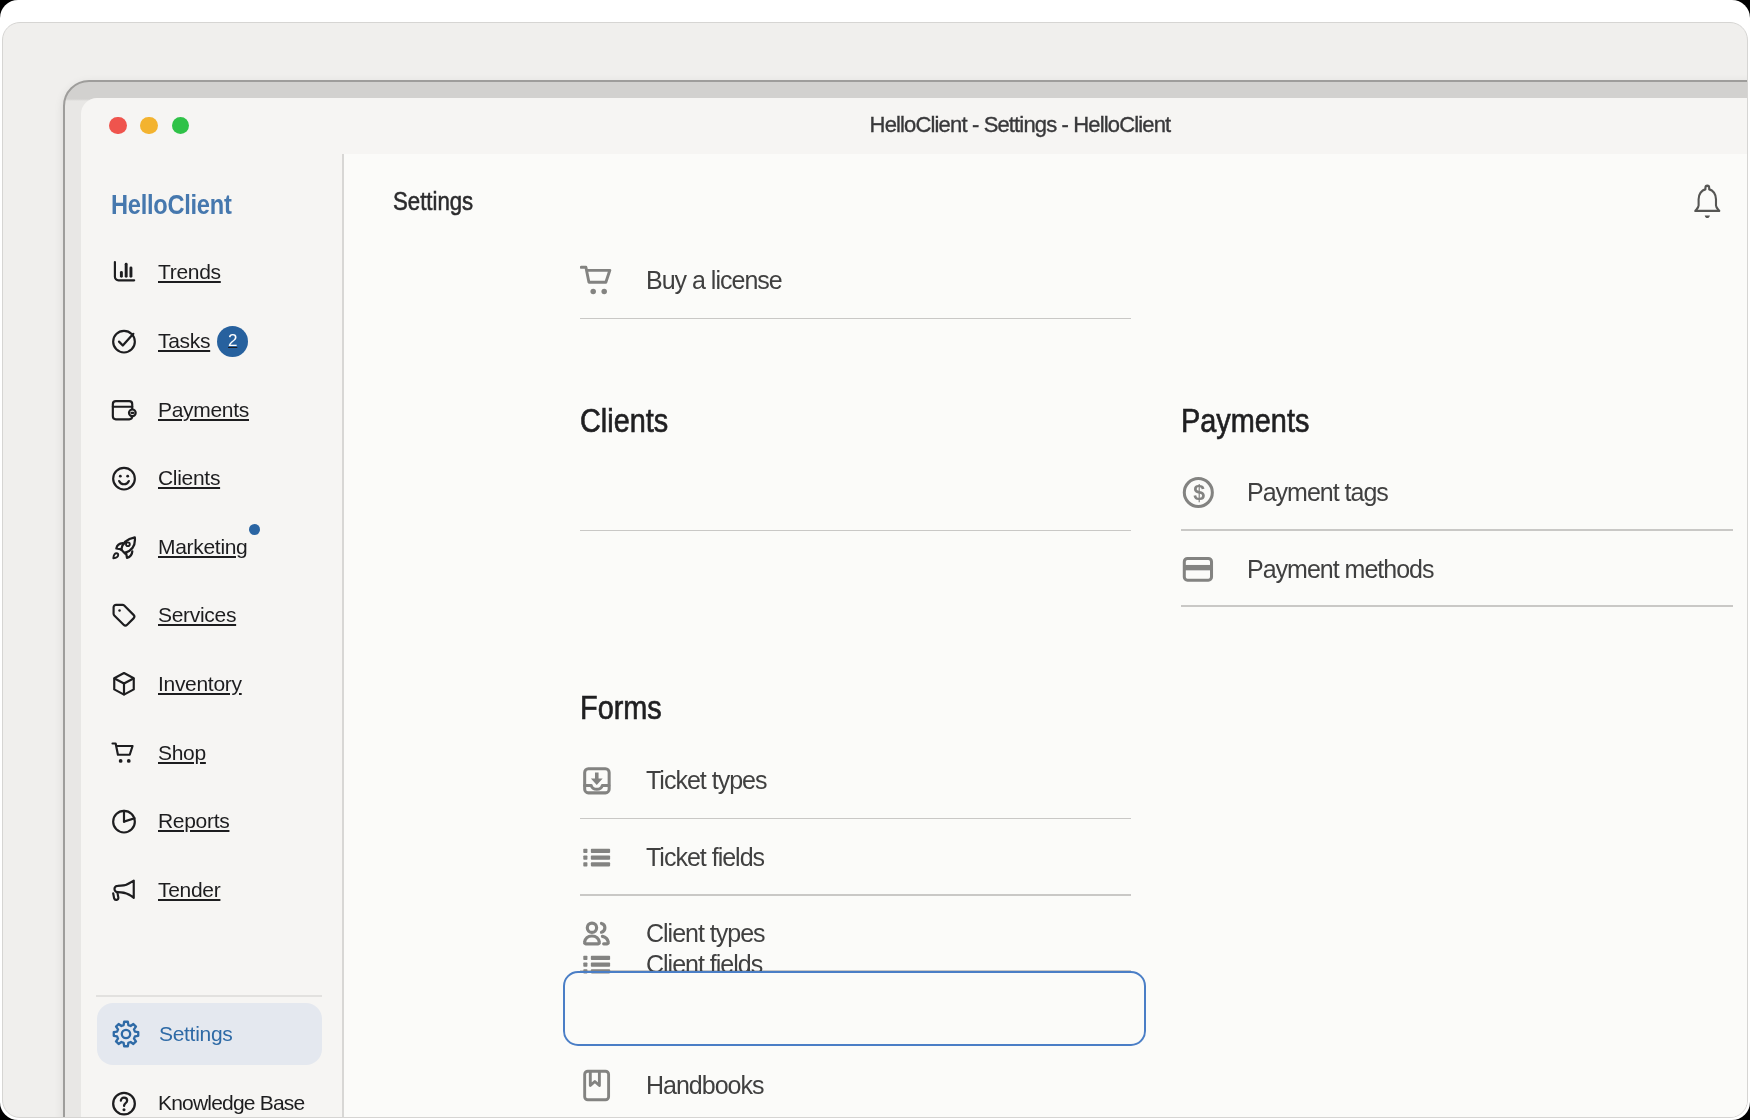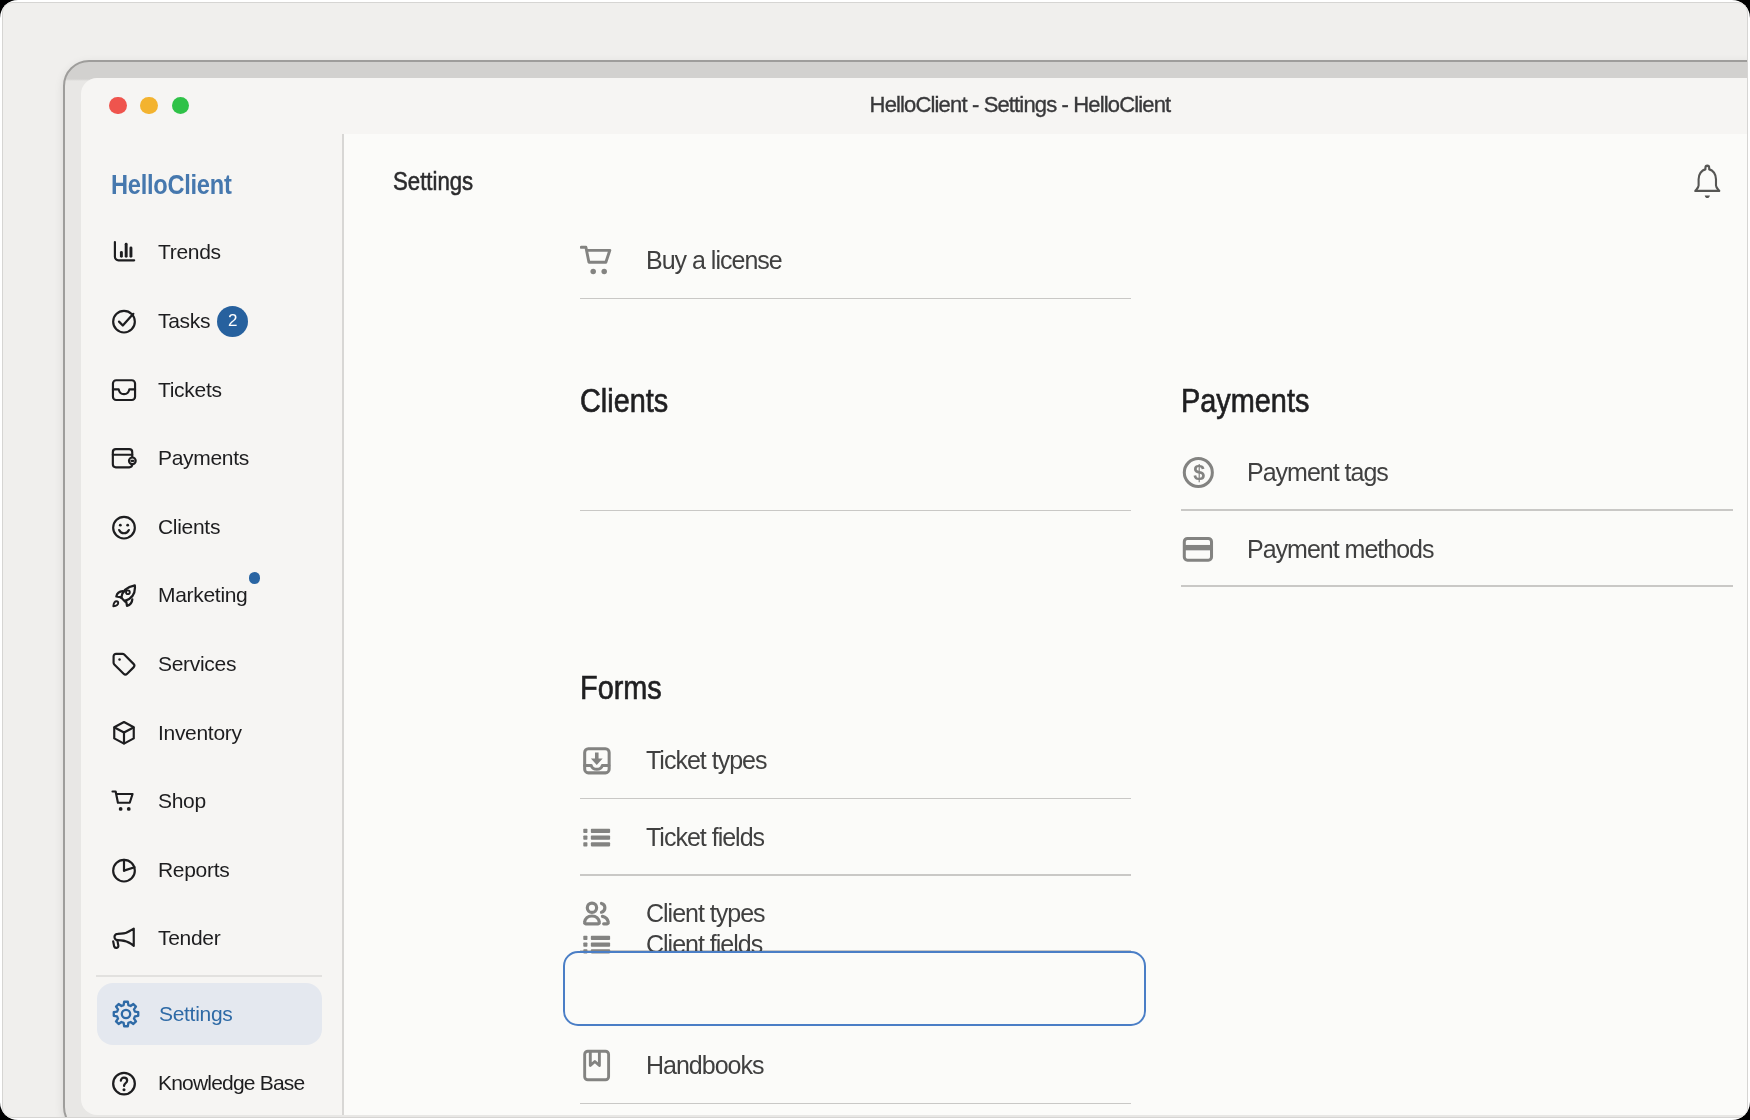--- a/index.html
+++ b/index.html
@@ -1,33 +1,33 @@
 <!DOCTYPE html>
 <html><head>
 <meta charset="utf-8">
 <style>
   * { margin:0; padding:0; box-sizing:border-box; }
   html,body { width:1750px; height:1120px; background:#000; font-family:"Liberation Sans", sans-serif; overflow:hidden; }
   .white { position:absolute; inset:0; background:#fff; border-radius:18px; }
-  .card  { position:absolute; inset:2px; transform:translateZ(0); background:#f0efed; border:1px solid #d6d5d3; border-radius:10px; overflow:hidden; }
+  .card  { position:absolute; inset:2px; transform:translateZ(0); background:#f0efed; border:1px solid #d6d5d3; border-radius:18px; overflow:hidden;margin-top:20px; }
   .window { position:absolute; left:60px; top:57px; width:1915px; height:1073px;
             border:2px solid #9e9d9b; border-radius:26px;
             background:linear-gradient(180deg,#d2d1cf 0px,#d2d1cf 17px,#e8e7e5 19px,#e8e7e5 100%);
             box-shadow:0 3px 10px rgba(0,0,0,.10); }
   .winInner { position:absolute; inset:16px; background:#f6f5f3; border-radius:16px; overflow:hidden; }
   .abs { position:absolute; left:-81px; top:-78px; width:1750px; height:1120px; opacity:0.999; }
   .contentbg { position:absolute; left:343.5px; top:134px; width:1620px; height:981px; background:#fbfbf9; }
   .vline { position:absolute; left:341.5px; top:134px; width:2px; height:981px; background:#d8d7d5; }
   .tl { position:absolute; width:17.4px; height:17.4px; border-radius:50%; top:96.8px; }
   .title { position:absolute; left:620px; top:92px; width:800px; text-align:center;
            font-size:22px; font-weight:400; color:#38383a; -webkit-text-stroke:0.35px #38383a; letter-spacing:-0.85px; }
   .logo { position:absolute; left:111px; top:170px; font-size:27px; font-weight:bold; color:#4678ae; letter-spacing:-0.3px; transform:scaleX(0.875); transform-origin:0 0; }
   .nav { position:absolute; left:81px; top:218.2px; width:260px; }
   .nav .it { position:relative; height:68.6px; display:flex; align-items:center; padding-left:30px;
-             font-size:21px; color:#1d1d1f; letter-spacing:-0.3px; }
+             font-size:21px; color:#1d1d1f; letter-spacing:-0.3px;text-decoration:underline; }
   .nav .it svg { width:26px; height:26px; margin-right:21px; flex:none; }
   .badge { display:inline-flex; align-items:center; justify-content:center; width:31px; height:31px;
            border-radius:50%; background:#27619e; color:#fff; font-size:17px; margin-left:7px; }
   .mdot { position:absolute; left:167.7px; top:11px; width:11.5px; height:11.5px; border-radius:50%; background:#2a65a3; }
   .sdiv { position:absolute; left:96px; top:974.5px; width:226px; height:2px; background:#e2e1df; }
   .pill { position:absolute; left:97px; top:983px; width:225px; height:61.6px; border-radius:16px;
           background:#e4e8ef; display:flex; align-items:center; padding-left:15px;
           font-size:21px; color:#2e6aa6; letter-spacing:-0.3px; }
   .pill svg { width:28px; height:28px; margin-right:19px; }
   .kb { position:absolute; left:81px; top:1049px; width:260px; height:68.6px; display:flex; align-items:center;
@@ -61,24 +61,20 @@
         <div class="it"><svg viewBox="0 0 24 24" fill="none">
                 <path d="M3.6 2.8 V16.4 a3.3 3.3 0 0 0 3.3 3.3 H21.4" stroke="#1d1d1f" stroke-width="2" stroke-linecap="round" stroke-linejoin="round"></path>
                 <path d="M9.6 12.4 V16" stroke="#1d1d1f" stroke-width="2.7" stroke-linecap="round" stroke-linejoin="round"></path>
                 <path d="M14 4.8 V16" stroke="#1d1d1f" stroke-width="2.7" stroke-linecap="round" stroke-linejoin="round"></path>
                 <path d="M18.4 8.2 V16" stroke="#1d1d1f" stroke-width="2.7" stroke-linecap="round" stroke-linejoin="round"></path>
               </svg> Trends</div>
         <div class="it"><svg viewBox="0 0 24 24" fill="none">
                 <circle cx="12" cy="12.6" r="10" stroke="#1d1d1f" stroke-width="2" stroke-linecap="round" stroke-linejoin="round"></circle>
                 <path d="M7.4 12.6 L10.9 16.1 L20.6 5.4" stroke="#1d1d1f" stroke-width="2.1" stroke-linecap="round" stroke-linejoin="round"></path>
               </svg> Tasks <span class="badge">2</span></div>
-        <div class="it"><svg viewBox="0 0 24 24" fill="none">
-                <rect x="1.8" y="3" width="20.4" height="18.2" rx="3" stroke="#1d1d1f" stroke-width="2" stroke-linecap="round" stroke-linejoin="round"></rect>
-                <path d="M1.8 11.4 H7.1 C7.6 14 9.6 15.8 12 15.8 s4.4 -1.8 4.9 -4.4 H22.2" stroke="#1d1d1f" stroke-width="2" stroke-linecap="round" stroke-linejoin="round"></path>
-              </svg> Tickets</div>
         <div class="it"><svg viewBox="0 0 24 24" fill="none">
                 <rect x="1.7" y="3.8" width="17.9" height="16.8" rx="2.8" stroke="#1d1d1f" stroke-width="2" stroke-linecap="round" stroke-linejoin="round"></rect>
                 <path d="M1.7 9 H19.6" stroke="#1d1d1f" stroke-width="2" stroke-linecap="round" stroke-linejoin="round"></path>
                 <circle cx="19.7" cy="14.6" r="3.1" fill="#f6f5f3" stroke="#1d1d1f" stroke-width="2" stroke-linecap="round" stroke-linejoin="round"></circle>
                 <path d="M18.9 14.6 h1.8" stroke="#1d1d1f" stroke-width="2" stroke-linecap="round" stroke-linejoin="round"></path>
               </svg> Payments</div>
         <div class="it"><svg viewBox="0 0 24 24" fill="none">
                 <circle cx="12" cy="12.6" r="10" stroke="#1d1d1f" stroke-width="2" stroke-linecap="round" stroke-linejoin="round"></circle>
                 <circle cx="8.6" cy="10.3" r="1.3" fill="#1d1d1f" stroke="none"></circle>
                 <circle cx="15.4" cy="10.3" r="1.3" fill="#1d1d1f" stroke="none"></circle>

